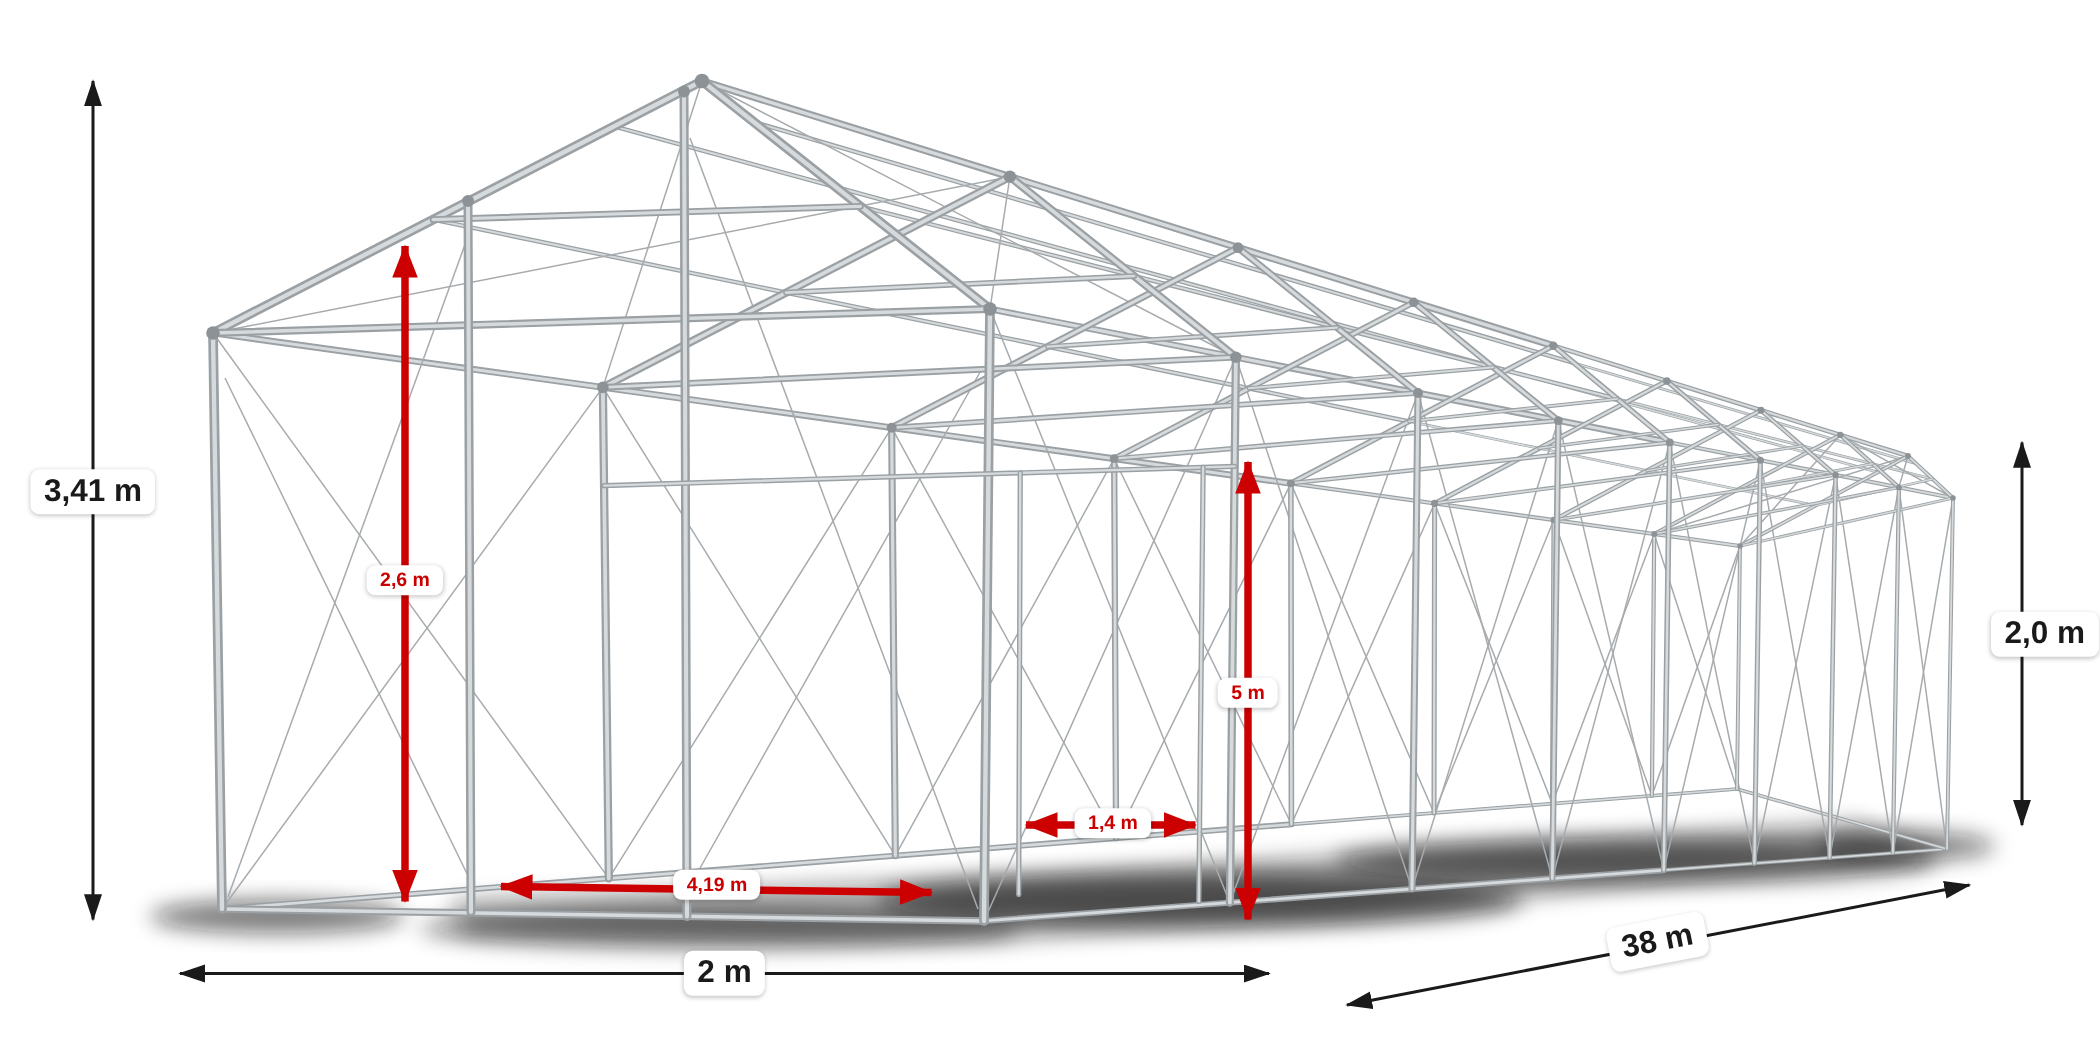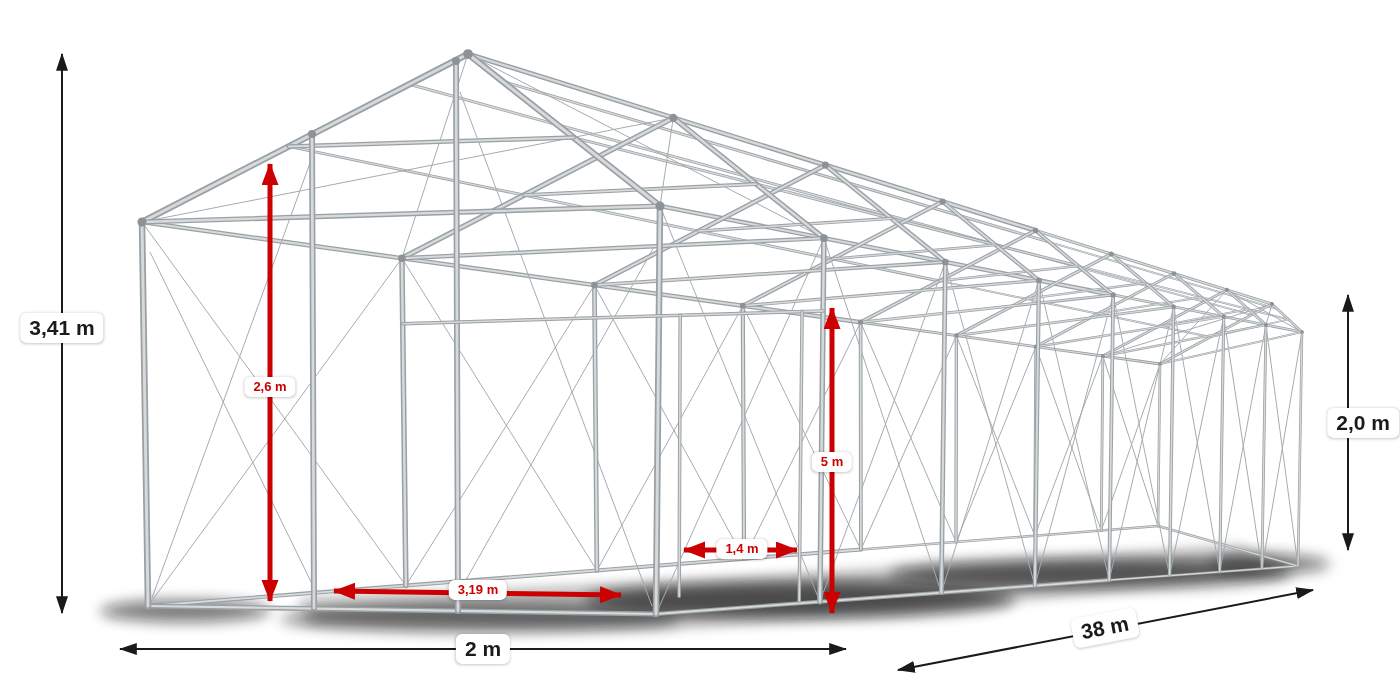--- a/index.html
+++ b/index.html
@@ -292,20 +292,20 @@
   </svg>
 
   <div class="dim-label black" style="left:62px;top:316px">3,41 m</div>
 
   <div class="dim-label red" style="left:270px;top:375px">2,6 m</div>
 
   <div class="dim-label red" style="left:832px;top:450px">5 m</div>
 
   <div class="dim-label red" style="left:742px;top:537px">1,4 m</div>
 
-  <div class="dim-label red" style="left:478px;top:578px">3,19 m</div>
+  <div class="dim-label red" style="left:478px;top:578px">4,19 m</div>
 
   <div class="dim-label black" style="left:483px;top:637px">2 m</div>
 
   <div class="dim-label black rot" style="left:1105px;top:616px">38 m</div>
 
   <div class="dim-label black right-edge" style="left:1399px;top:411px">2,0 m</div>
 </div>
 
 </body></html>

